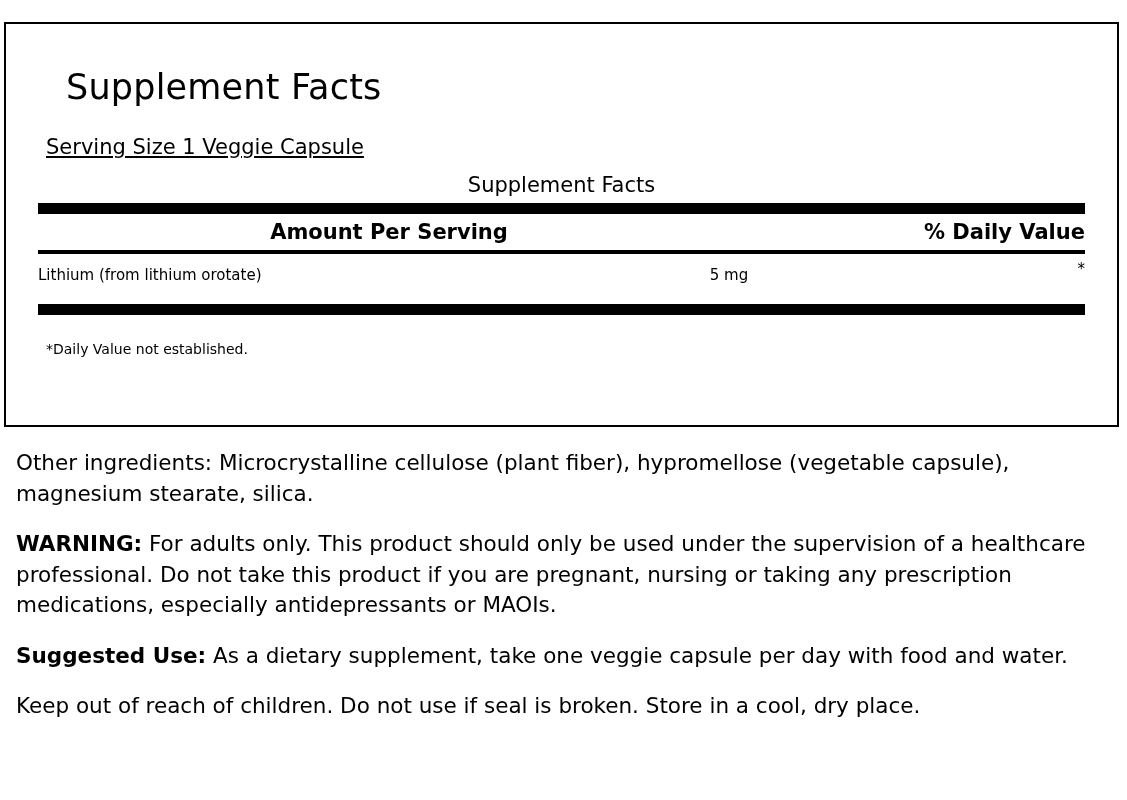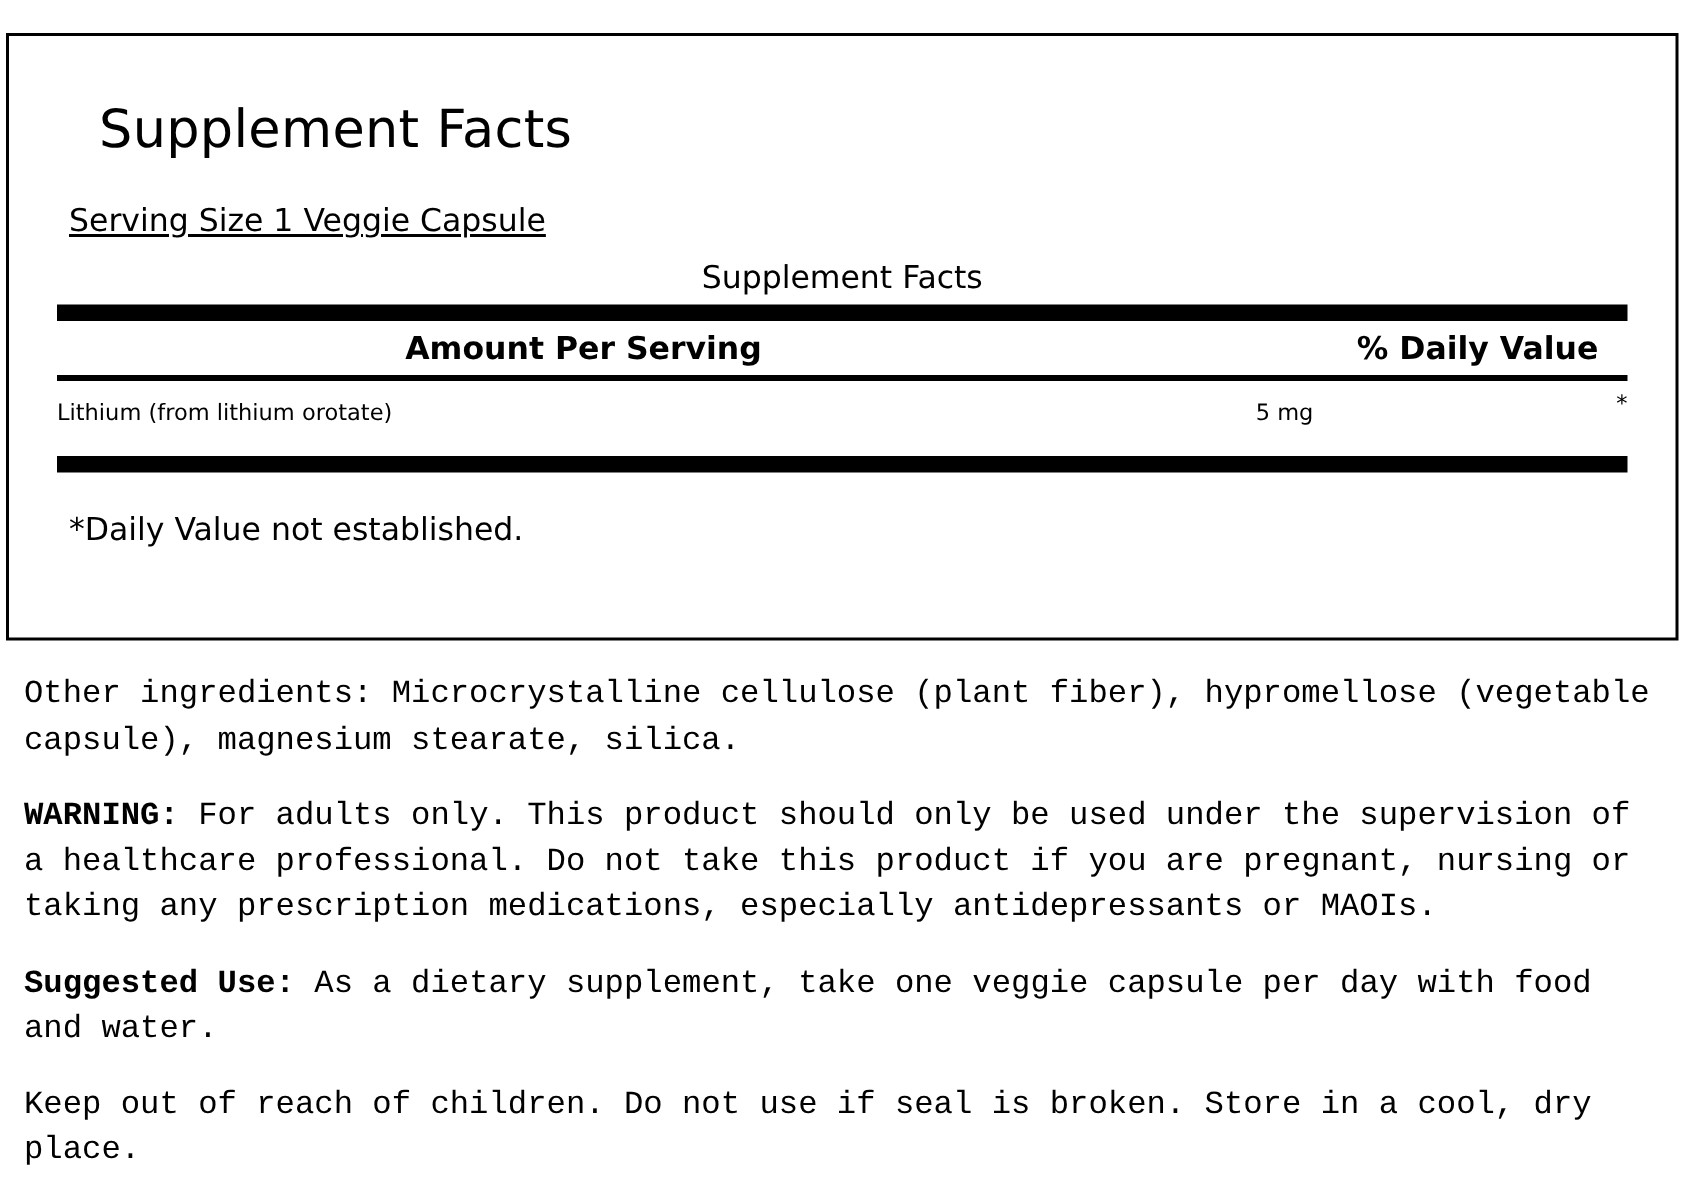--- a/index.html
+++ b/index.html
@@ -69,61 +69,60 @@
     padding: 6px 0 6px 0;
     gap: 25px;
   }
   .header-row .col-amount {
     flex: 1 1 auto;
     text-align: center;
     padding-right: 120px;
   }
   .header-row .col-dv {
     flex: 0 0 200px;
-    text-align: center;
+    text-align: right;
   }
 
   .nutrient-row {
     display: flex;
     align-items: center;
     font-size: 15px;
     padding: 12px 0 14px 0;
   }
   .nutrient-row .col-name {
     flex: 0 0 52%;
     text-align: left;
   }
   .nutrient-row .col-amt {
     flex: 0 0 28%;
-    text-align: right;
+    text-align: center;
   }
   .nutrient-row .col-pct {
     flex: 1 1 auto;
     text-align: right;
     position: relative;
     top: -6px;
   }
 
   .footnote {
-    font-size: 21px;
+    font-size: 14px;
     margin: 26px 0 0 8px;
   }
 
   
   .body-text {
     position: absolute;
     left: 16px;
     top: 448px;
     width: 1095px;
     font-size: 21.5px;
     line-height: 1.42;
   }
   .para {
     margin: 0 0 20px 0;
-    font-family: Liberation Mono, monospace;
   }
   .para:last-child { margin-bottom: 0; }
   .lead {
     font-weight: bold;
   }
 </style>
 </head>
 <body>
 
 <div class="page">

